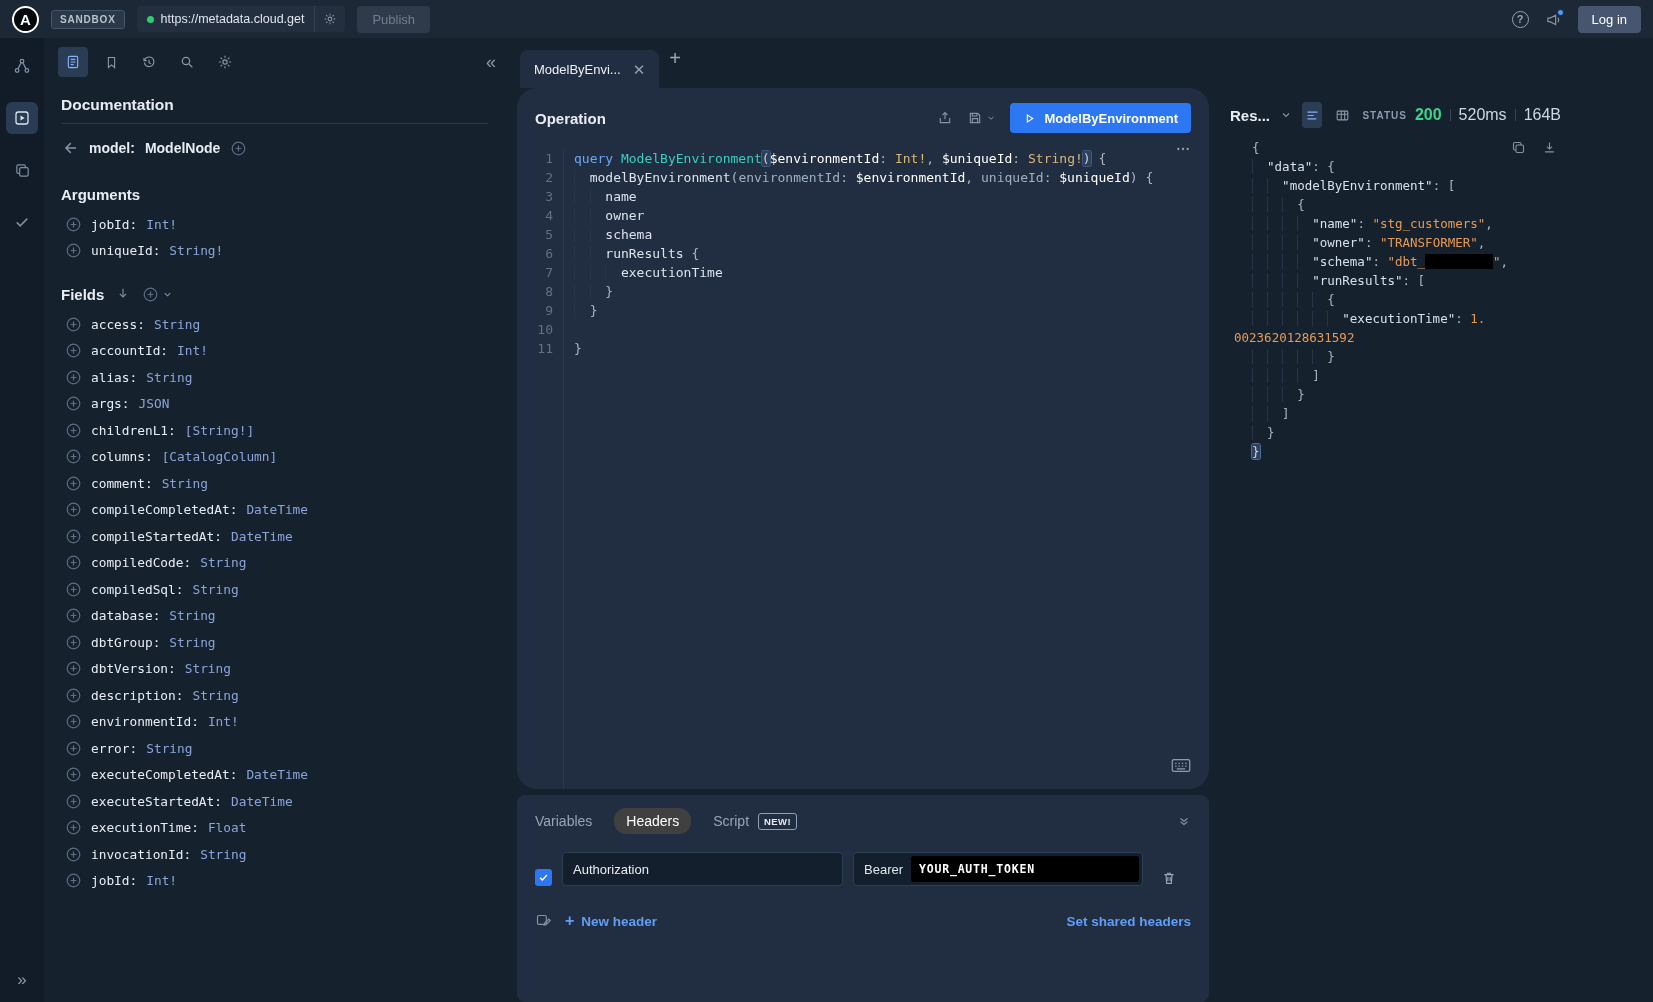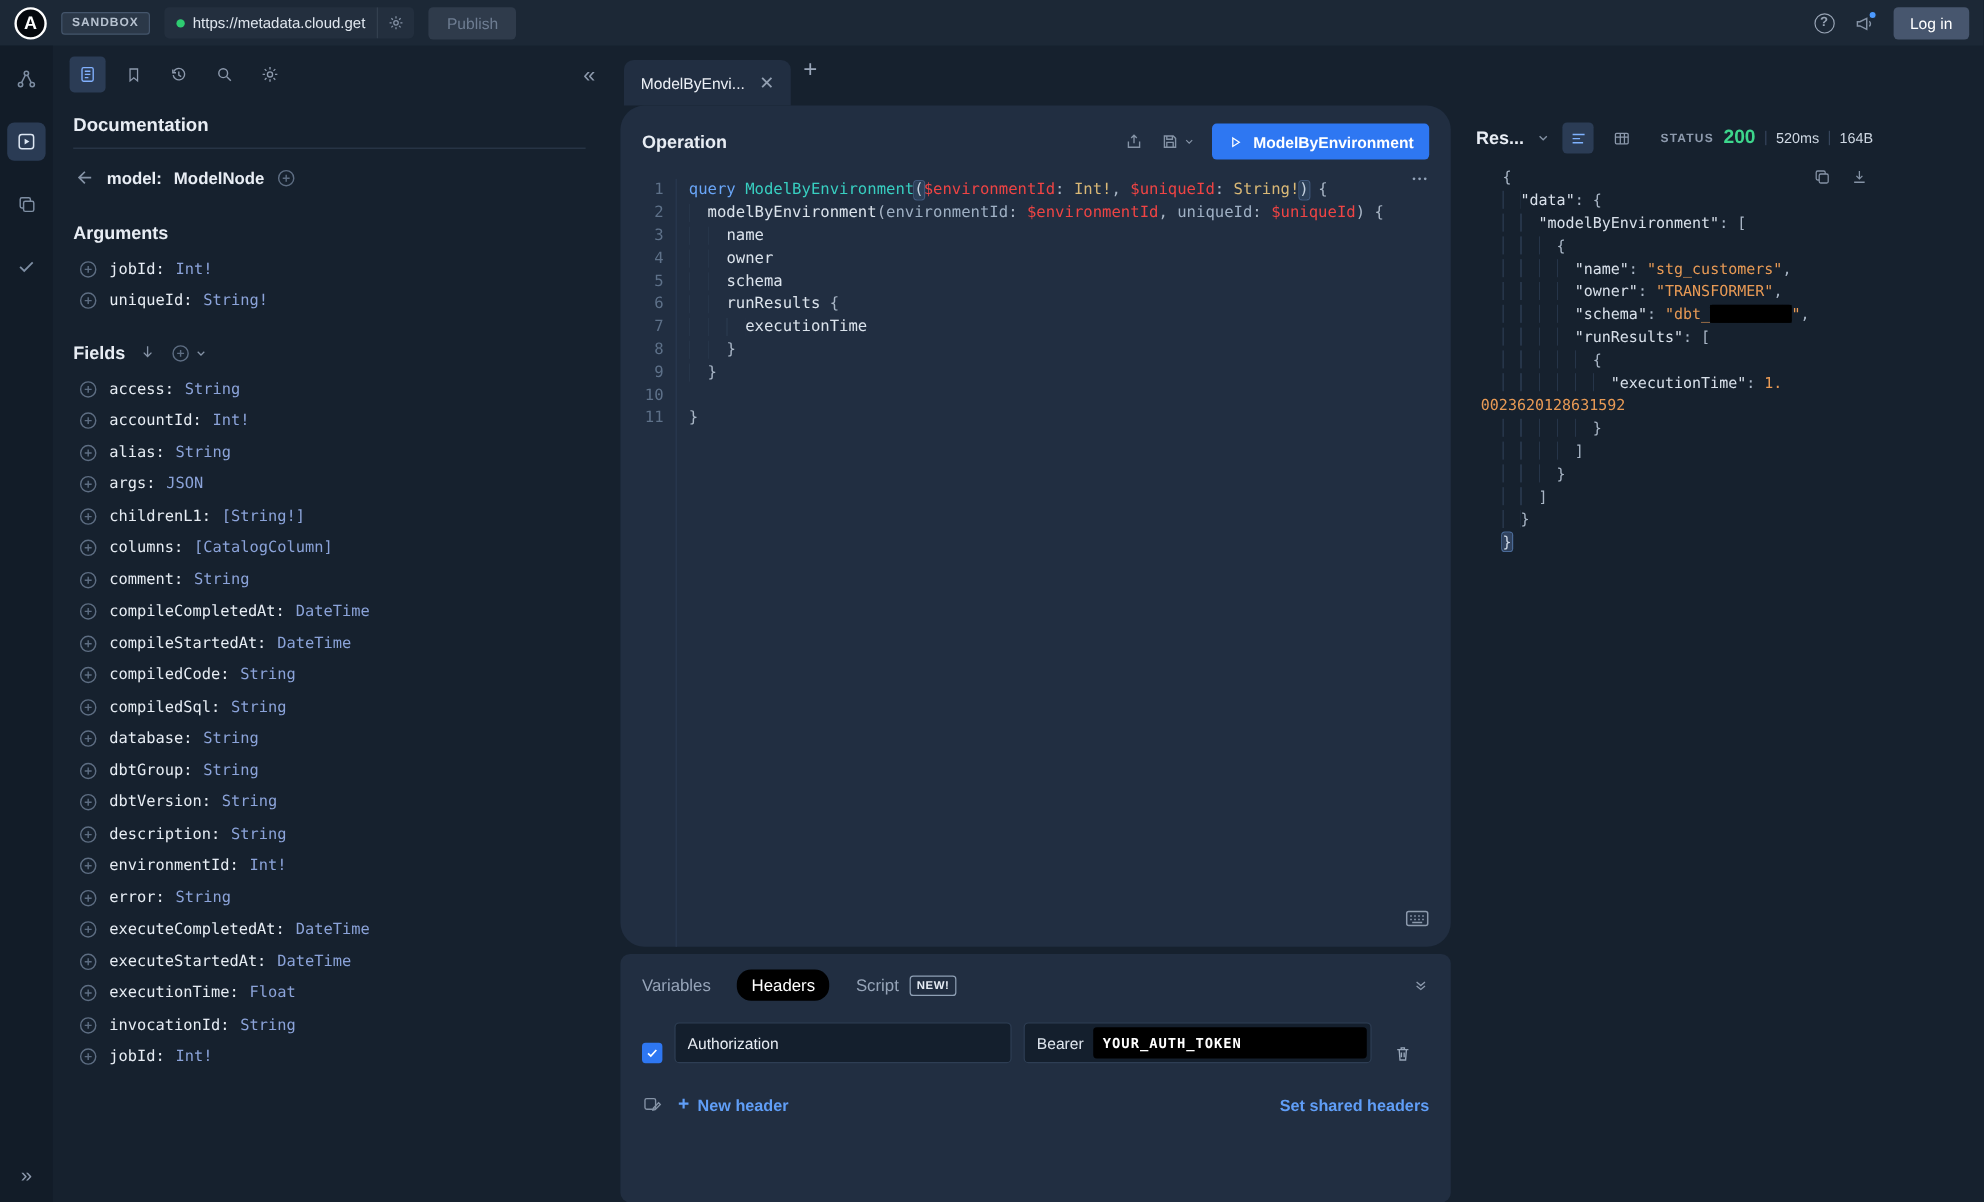--- a/index.html
+++ b/index.html
@@ -80,37 +80,37 @@
   .gutter{width:46px;text-align:right;padding-right:10px;color:#5e7189;font-family:"DejaVu Sans Mono",monospace}
   .gutter div{height:19px}
   .code{flex:1;border-left:1px solid #2a3950;padding-left:10px;overflow:hidden}
   .cl{white-space:pre;height:19px}
   .kebab{position:absolute;top:4px;right:18px;color:#93a3b8}
   .kbd-hint{position:absolute;bottom:16px;right:18px;color:#8d9aad}
 
   
   .tk-kw{color:#6aa6f8}
   .tk-on{color:#38cfc1}
-  .tk-vr{color:#ef4444}
+  .tk-vr{color:#ffffff}
   .tk-ty{color:#d9b876}
   .tk-pu{color:#a9b6c6}
   .tk-fd{color:#dbe3ec}
   .tk-ag{color:#9fb0c4}
   .tk-bm{color:#c3cfdd;background:#2c4059;box-shadow:0 0 0 1px #41597c;border-radius:2px}
   .tk-ws{background:repeating-linear-gradient(to right,#263549 0 1px,transparent 1px 2ch)}
   .tk-ky{color:#d8e0ea}
   .tk-st{color:#e89a55}
   .tk-nm{color:#e89a55}
   .tk-rd{color:#000;background:#000;border-radius:2px}
   .tk-hl{color:#cfd9e6;background:#30425e;box-shadow:0 0 0 1px #4a6a97;border-radius:2px}
 
   
   .io-card{height:207px;background:#212e41;border-radius:8px;margin-top:6px;display:flex;flex-direction:column}
   .io-tabs{display:flex;align-items:center;gap:22px;padding:13px 18px 10px;font-size:14px;color:#96a4b8}
-  .io-tab.active{background:#000000;color:#fff;padding:5px 12px;border-radius:12px}
+  .io-tab.active{background:#404040;color:#fff;padding:5px 12px;border-radius:12px}
   .script-wrap{display:flex;align-items:center;gap:9px}
   .new-badge{font-size:9.5px;font-weight:bold;letter-spacing:.4px;color:#e6ecf4;border:1px solid #8fa0b5;border-radius:3px;padding:2px 5px}
   .io-collapse{margin-left:auto;color:#8d9aad}
   .hdr-row{display:flex;align-items:flex-end;gap:10px;padding:8px 18px 0}
   .checkbox{width:17px;height:17px;background:#2e77f2;border-radius:3px;display:flex;align-items:center;justify-content:center;flex:none}
   .key-input{width:281px;height:34px;background:#141f2d;border:1px solid #2e3e54;border-radius:4px;
        color:#e8edf4;font-size:13px;padding:0 10px;font-family:inherit}
   .bearer{width:290px;height:34px;background:#141f2d;border:1px solid #2e3e54;border-radius:4px;
        display:flex;align-items:center;gap:8px;padding:0 3px 0 10px;font-size:13px;color:#dfe6ee}
   .chip{flex:1;background:#000;color:#fff;font-size:11.5px;font-weight:bold;letter-spacing:.8px;
@@ -123,21 +123,21 @@
   
   .response{width:437px;padding:64px 0 0 14px;display:flex;flex-direction:column}
   .resp-header{display:flex;align-items:center;gap:10px;padding-right:92px}
   .resp-title{font-size:15px;font-weight:bold}
   .fmt-btn{width:26px;height:26px;border-radius:4px;display:flex;align-items:center;justify-content:center;color:#8d9aad}
   .fmt-btn.active{background:#2b3c55;color:#7fb2ff}
   .status-group{margin-left:auto;display:flex;align-items:center;gap:8px;white-space:nowrap}
   .status-label{font-size:10px;font-weight:bold;letter-spacing:1px;color:#8d9aad}
   .status-code{font-size:16px;font-weight:bold;color:#3dd68c}
   .sep{width:1px;height:12px;background:#36455c}
-  .meta-val{font-size:12px;color:#cfd8e3}
+  .meta-val{font-size:16px;color:#cfd8e3}
   .resp-body{position:relative;margin-top:10px;padding-left:22px;font-size:12.5px;line-height:19px;flex:1;overflow:hidden}
   .resp-actions{position:absolute;top:2px;right:96px;display:flex;gap:16px;color:#8c99ac}
   .rl{white-space:pre;min-height:19px;color:#b7c2cf}
   .rl.wrap{margin-left:-18px}
 </style>
 </head>
 <body>
 
 <header class="topbar">
   <div class="logo">A</div>

